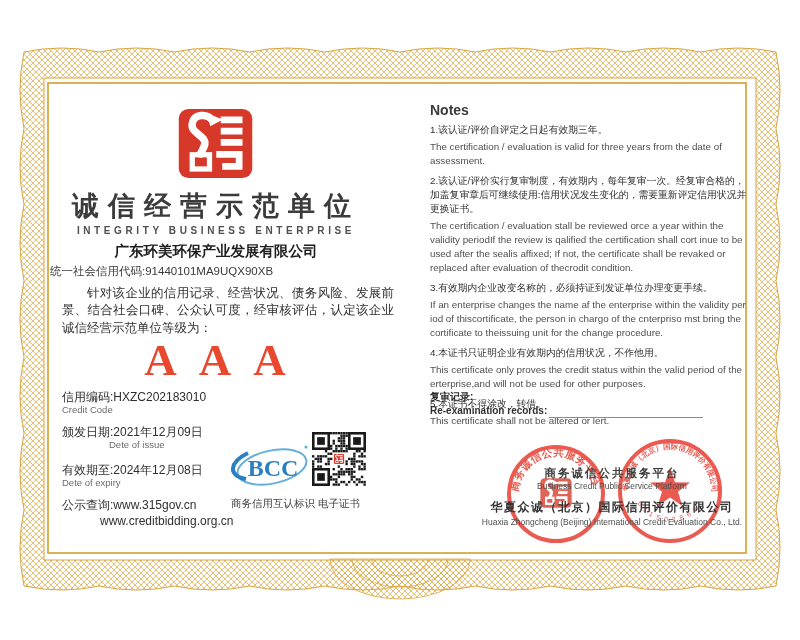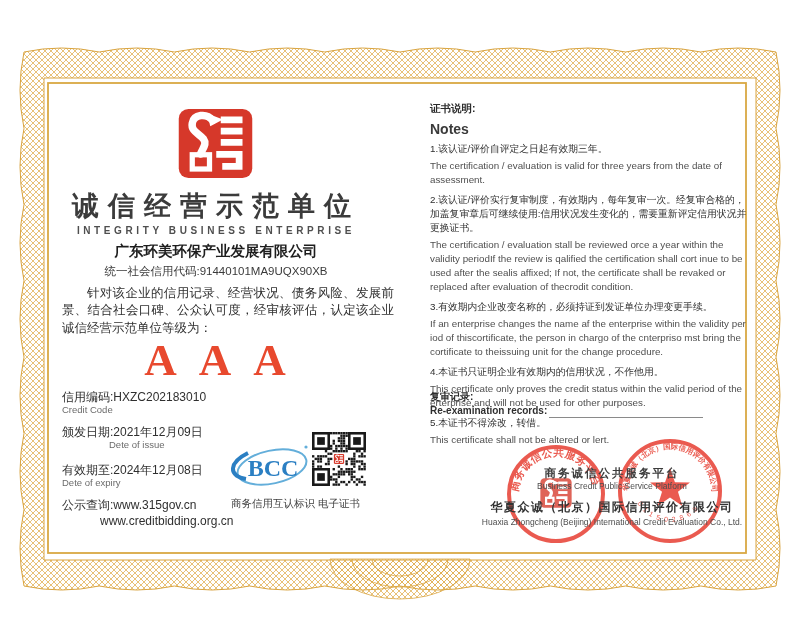--- a/index.html
+++ b/index.html
@@ -8,21 +8,21 @@
   .page{position:absolute;left:0;top:0;width:800px;height:640px;background:#fff;}
   .abs{position:absolute;}
   
   #decor{position:absolute;left:0;top:0;width:800px;height:640px;pointer-events:none;z-index:1;}
   
   .title{left:50px;top:188px;width:332px;text-align:center;font-size:27px;font-weight:800;
          letter-spacing:9px;color:#3b3b3b;z-index:2;}
   .subtitle{left:50px;top:225px;width:332px;text-align:center;font-size:10px;font-weight:700;
             letter-spacing:3.6px;color:#4f4f4f;z-index:2;}
   .company{left:50px;top:242px;width:332px;text-align:center;font-size:14.5px;font-weight:700;color:#1d1d1d;z-index:2;}
-  .uscc{left:50px;top:264px;width:332px;text-align:center;font-size:11.5px;color:#3a3a3a;z-index:2;}
+  .uscc{left:50px;top:264px;width:332px;text-align:left;font-size:11.5px;color:#3a3a3a;z-index:2;}
   .statement{left:62px;top:285px;width:332px;font-size:12.5px;line-height:17.3px;color:#2f2f2f;
              text-indent:2em;text-align:justify;z-index:2;}
   .grade{left:50px;top:334px;width:332px;text-align:center;font-family:"Liberation Serif",serif;
          font-size:45px;font-weight:700;color:#e8492e;letter-spacing:22px;padding-left:20px;
          box-sizing:border-box;z-index:2;}
   .zh-line{font-size:12px;color:#2f2f2f;z-index:2;}
   .en-sub{font-size:9.5px;color:#6b6b6b;z-index:2;}
   .small-label{font-size:10.5px;color:#3f3f3f;text-align:center;z-index:2;}
   
   .notes{left:430px;top:102px;width:318px;z-index:2;}
@@ -268,21 +268,20 @@
   <div class="abs zh-line" style="left:62px;top:462px;">有效期至:2024年12月08日</div>
   <div class="abs en-sub" style="left:62px;top:477px;">Dete of expiry</div>
 
   <div class="abs zh-line" style="left:62px;top:497px;">公示查询:www.315gov.cn</div>
   <div class="abs zh-line" style="left:100px;top:514px;">www.creditbidding.org.cn</div>
 
   <div class="abs small-label" style="left:228px;top:497px;width:90px;">商务信用互认标识</div>
   <div class="abs small-label" style="left:312px;top:497px;width:54px;">电子证书</div>
 
   <div class="abs notes">
-    <p class="h-zh">证书说明:</p>
     <p class="h-en">Notes</p>
     <p class="zh">1.该认证/评价自评定之日起有效期三年。</p>
     <p class="en">The certification / evaluation is valid for three years from the date of assessment.</p>
     <p class="zh">2.该认证/评价实行复审制度，有效期内，每年复审一次。经复审合格的，加盖复审章后可继续使用:信用状况发生变化的，需要重新评定信用状况并更换证书。</p>
     <p class="en">The certification / evaluation stall be reviewed orce a year within the validity periodIf the review is qalified the certification shall cort inue to be used after the sealis affixed; If not, the certificate shall be revaked or replaced after evaluation of thecrodit condition.</p>
     <p class="zh">3.有效期内企业改变名称的，必须持证到发证单位办理变更手续。</p>
     <p class="en">If an enterprise changes the name af the enterprise within the validity per iod of thiscortificate, the person in chargo of the cnterpriso mst bring the cortificate to theissuing unit for the change procedure.</p>
     <p class="zh">4.本证书只证明企业有效期内的信用状况，不作他用。</p>
     <p class="en">This certificate only proves the credit status within the valid period of the erterprise,and will not be used for other purposes.</p>
     <p class="zh">5.本证书不得涂改，转借。</p>

